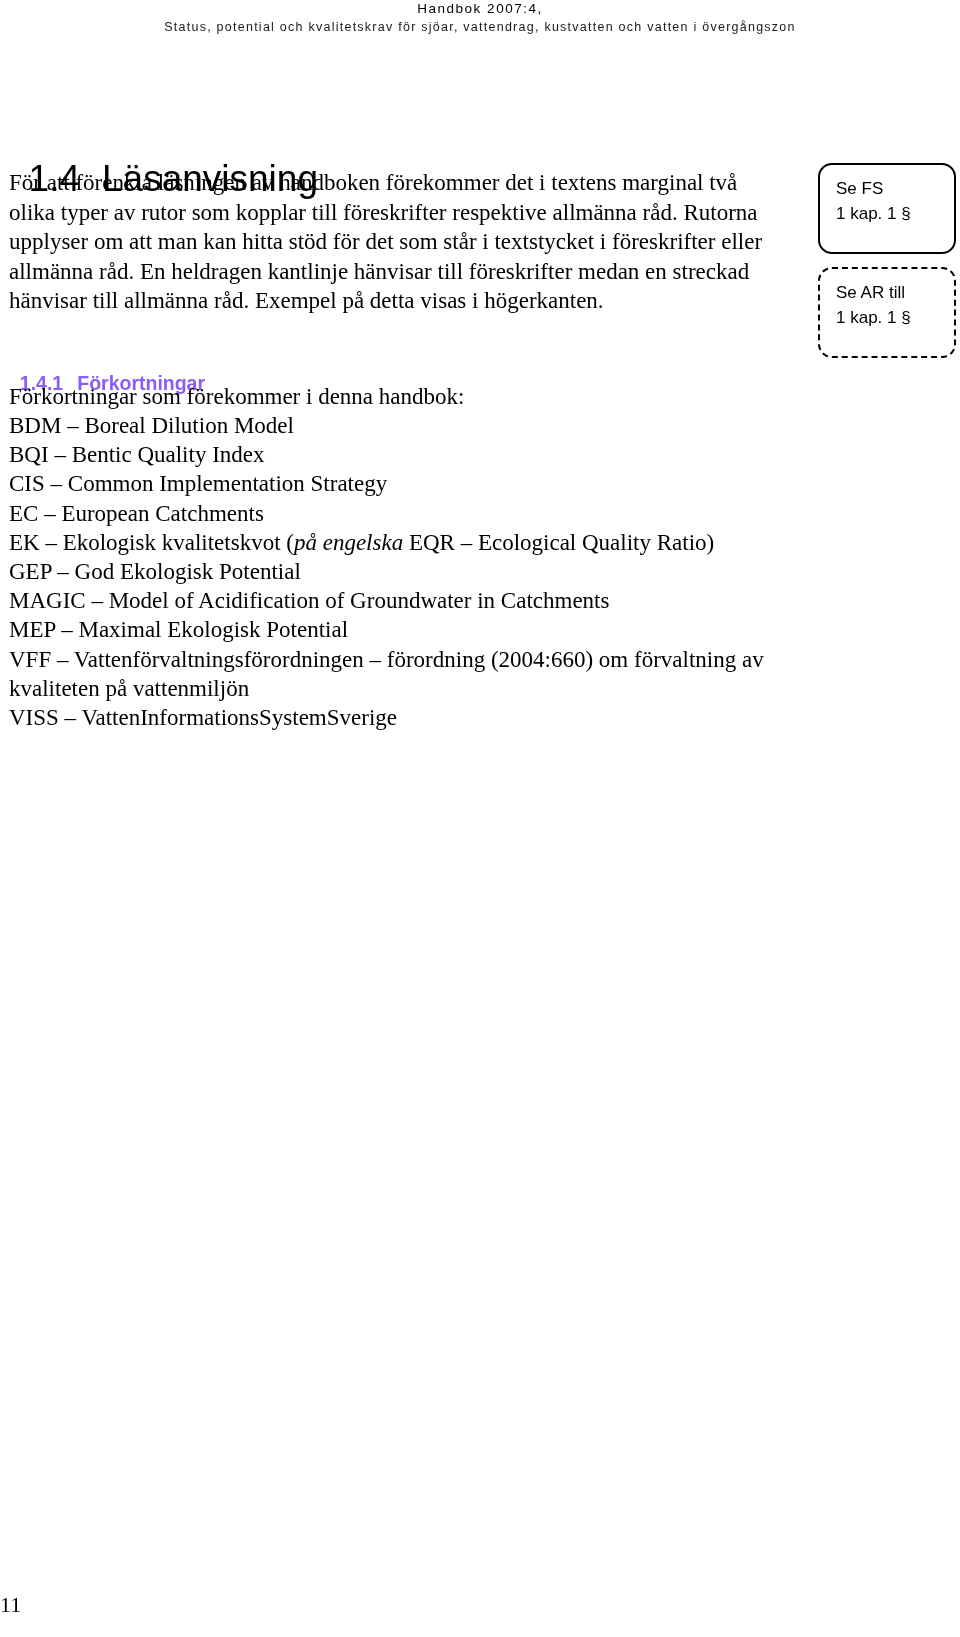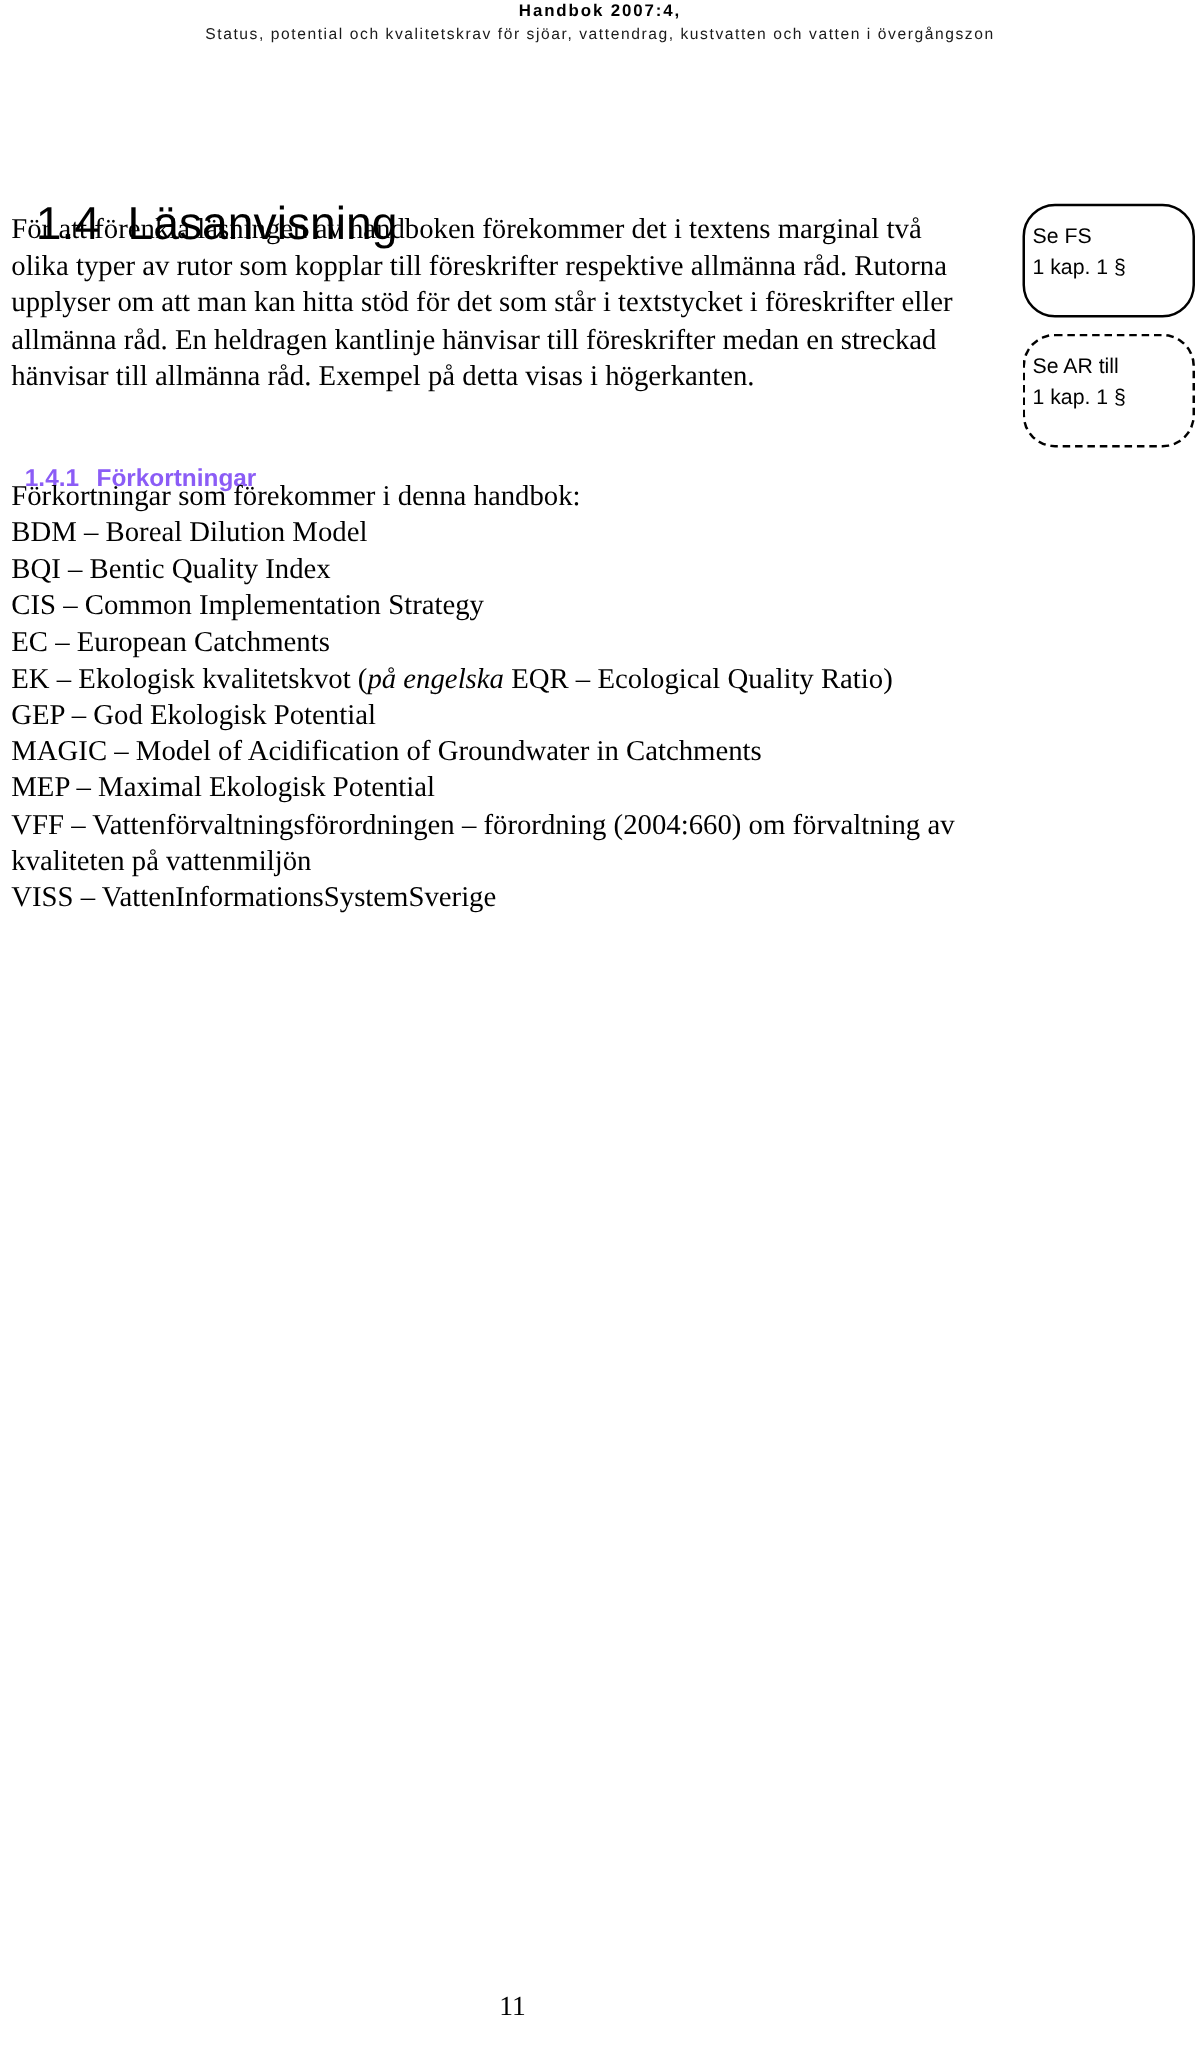--- a/index.html
+++ b/index.html
@@ -27,21 +27,21 @@
   }
   .hdr-line1 {
     font-size: 13px;
     letter-spacing: 1.7px;
     line-height: 17px;
     margin-top: 8px;
     color: #1a1a1a;
   }
   .hdr-line2 {
     font-size: 13.5px;
-    font-weight: bold;
+    font-weight: normal;
     letter-spacing: 1.5px;
     line-height: 18px;
     color: #000;
   }
   .hdr-line3 {
     font-size: 12.5px;
     letter-spacing: 1.25px;
     line-height: 18px;
     color: #1a1a1a;
   }
@@ -103,25 +103,25 @@
   }
   .abbr-list .row { white-space: pre; }
   .abbr-list .row .it { font-style: italic; }
   .abbr-list .cont { white-space: pre; }
 
   
   .note-box {
     position: absolute;
     box-sizing: border-box;
     border: 2.5px solid #000;
-    border-radius: 26px;
+    border-radius: 14px;
     font-family: "Liberation Sans", "DejaVu Sans", sans-serif;
     font-size: 17px;
     line-height: 25px;
-    padding: 11px 0 0 6px;
+    padding: 11px 0 0 16px;
     background: transparent;
   }
   .note-box.solid {
     left: 818px;
     top: 163px;
     width: 138px;
     height: 91px;
     border-style: solid;
   }
   .note-box.dashed {
@@ -133,21 +133,21 @@
     border-width: 2.5px;
   }
   .note-box .nl { white-space: pre; }
 
   
   .page-number {
     position: absolute;
     left: 0;
     top: 1592px;
     width: 820px;
-    text-align: center;
+    text-align: left;
     font-size: 22px;
     line-height: 26px;
   }
 </style>
 </head>
 <body>
 
 <div class="page-header">
   <div class="hdr-line2">Handbok 2007:4,</div>
   <div class="hdr-line3">Status, potential och kvalitetskrav för sjöar, vattendrag, kustvatten och vatten i övergångszon</div>

